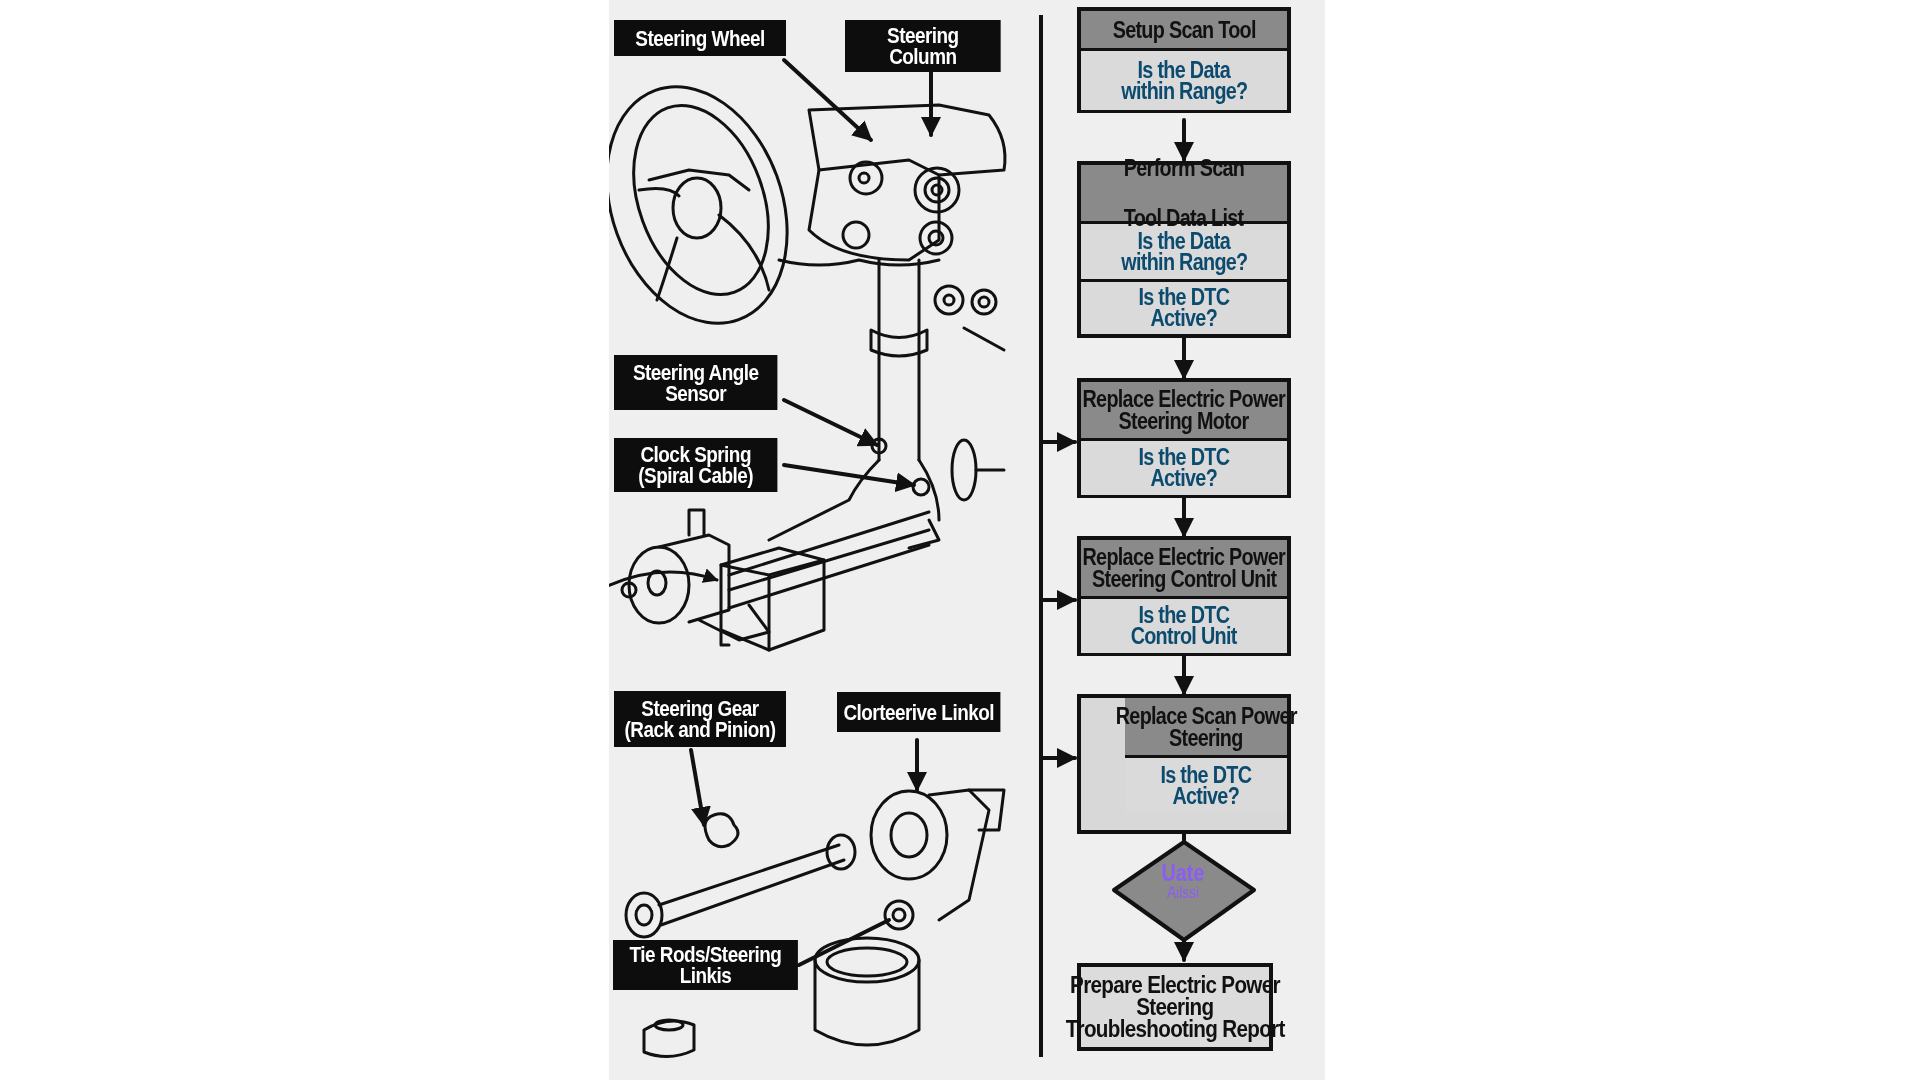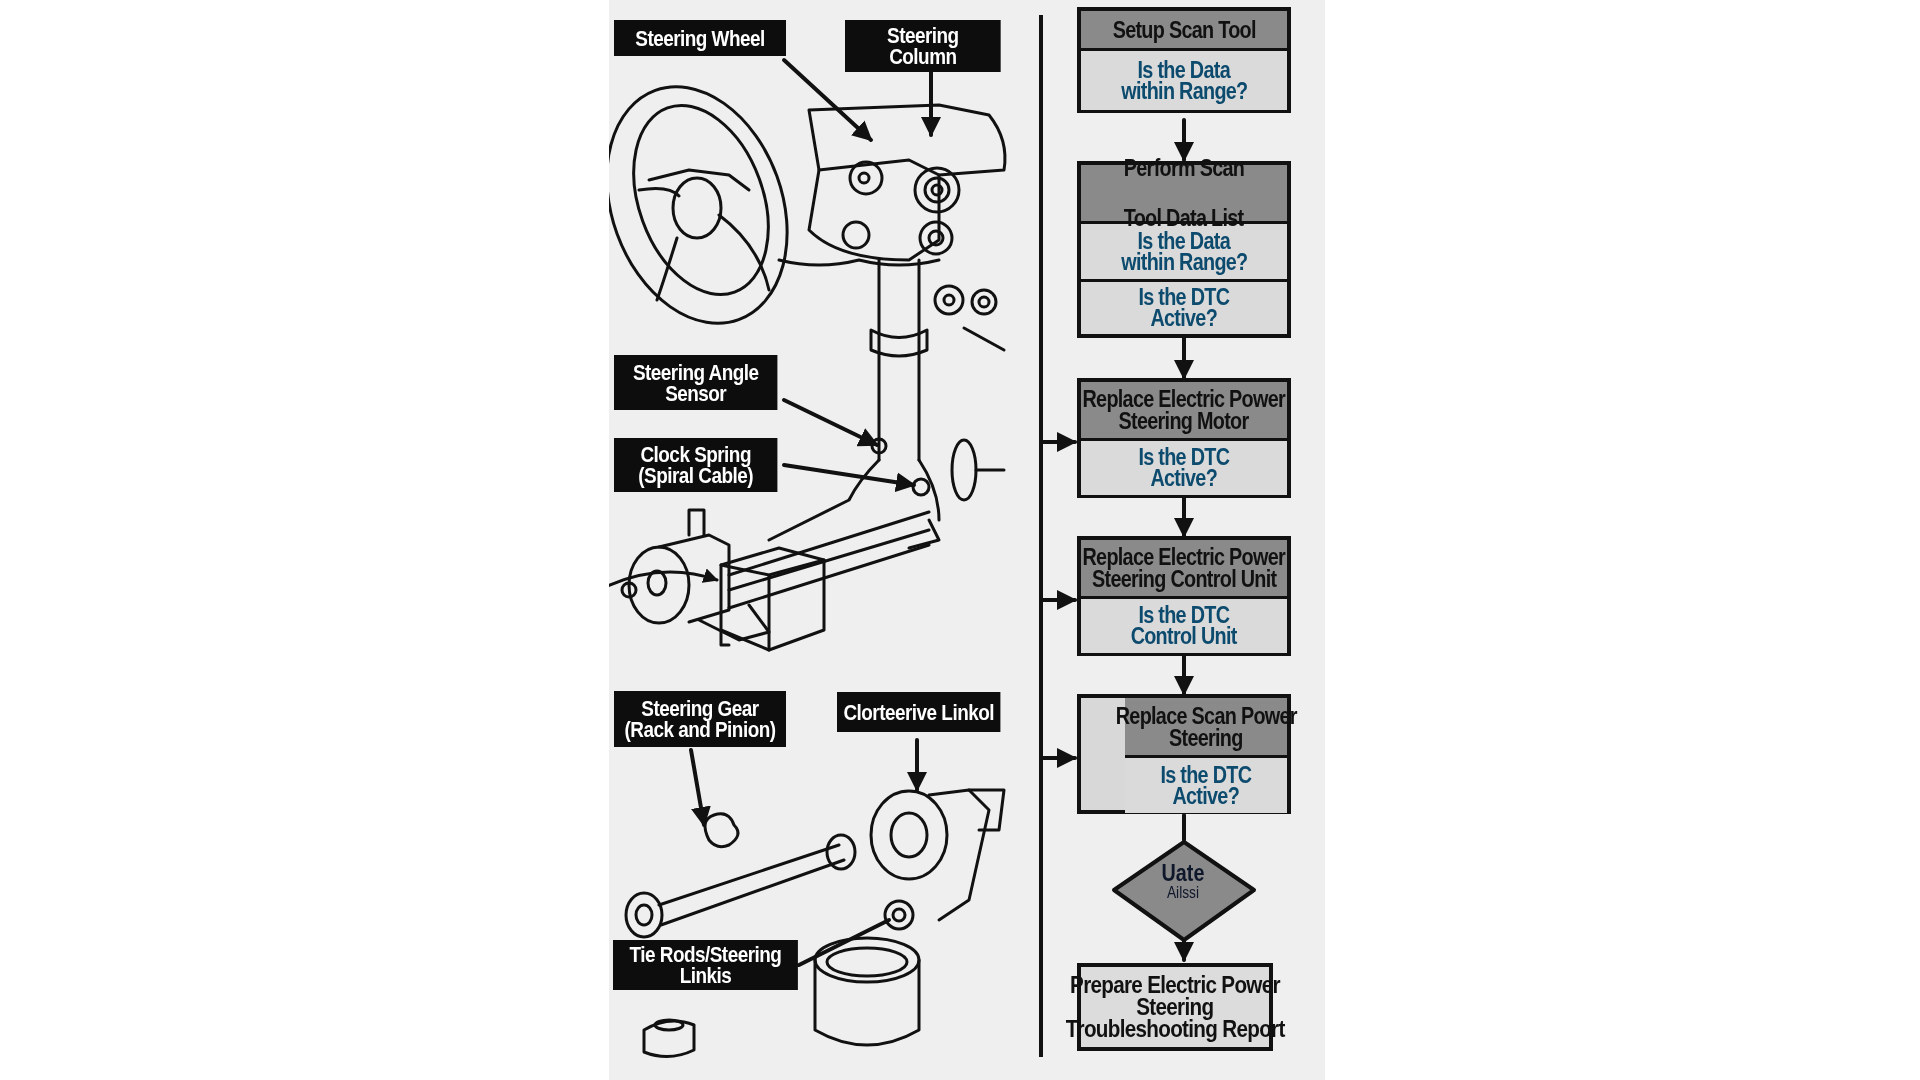--- a/index.html
+++ b/index.html
@@ -36,21 +36,21 @@
   }
   .fc-q + .fc-q { border-top:3px solid #111; }
   .fc-text { transform:scaleX(0.86); white-space:nowrap; }
   .final {
     position:absolute; left:468px; top:963px; width:196px; height:88px; border:4px solid #111;
     background:#dcdcdc; box-sizing:border-box; display:flex; flex-direction:column;
     align-items:center; justify-content:center; font-weight:bold; font-size:24px; line-height:22px;
     color:#111; letter-spacing:-0.8px;
   }
   .diamond-text {
-    position:absolute; left:504px; top:862px; width:140px; text-align:center; color:#0f172a; font-weight:bold;
+    position:absolute; left:504px; top:862px; width:140px; text-align:center; color:#8b5cf6; font-weight:bold;
   }
 </style>
 </head>
 <body>
 
 <div id="panel">
 
   <svg id="drawing" viewBox="0 0 716 1080">
     <defs>
       <marker id="ah" viewBox="0 0 10 10" refX="9" refY="5" markerWidth="5" markerHeight="5" orient="auto">
@@ -229,21 +229,21 @@
     <div class="fc-head" style="height:59px;flex-direction:column;">
       <span class="fc-text">Replace Electric Power</span>
       <span class="fc-text">Steering Control Unit</span>
     </div>
     <div class="fc-q" style="height:54px;">
       <span class="fc-text">Is the DTC</span>
       <span class="fc-text">Control Unit</span>
     </div>
   </div>
 
-  <div class="fc-box" style="top:694px;height:120px;padding-left:44px;">
+  <div class="fc-box" style="top:694px;height:140px;padding-left:44px;">
     <div class="fc-head" style="height:60px;flex-direction:column;">
       <span class="fc-text">Replace Scan Power</span>
       <span class="fc-text">Steering</span>
     </div>
     <div class="fc-q" style="height:55px;">
       <span class="fc-text">Is the DTC</span>
       <span class="fc-text">Active?</span>
     </div>
   </div>
 

